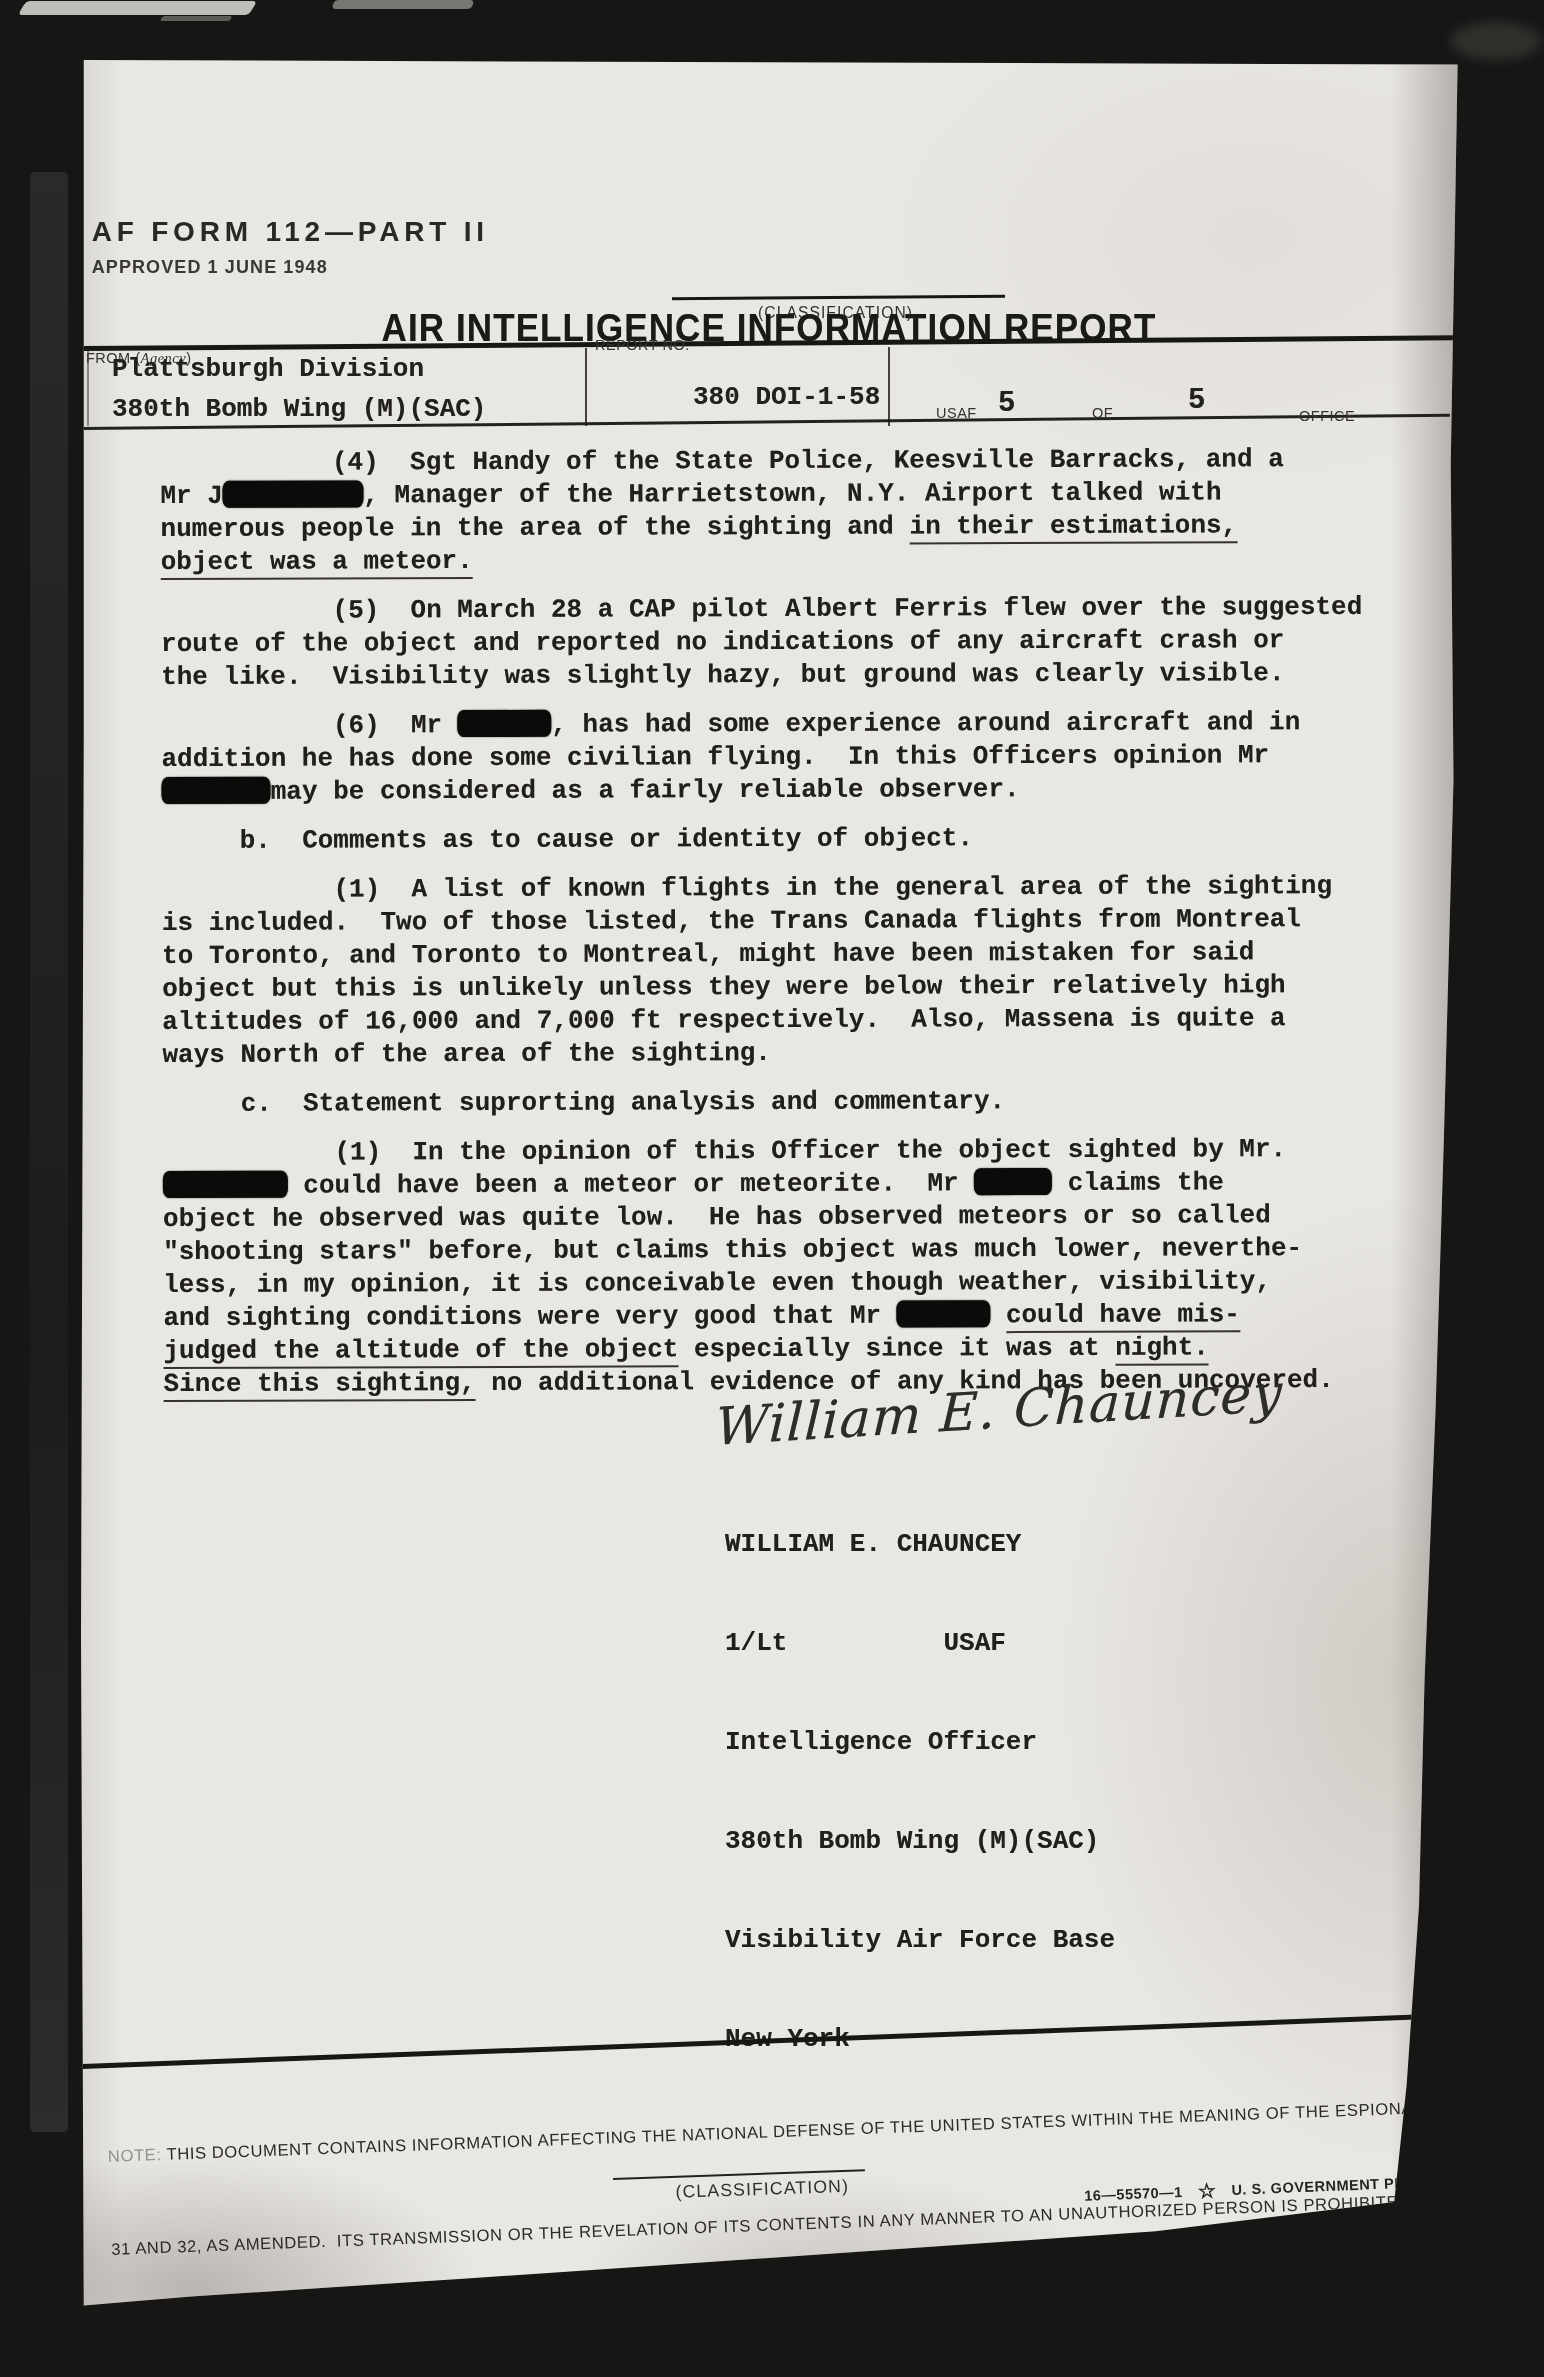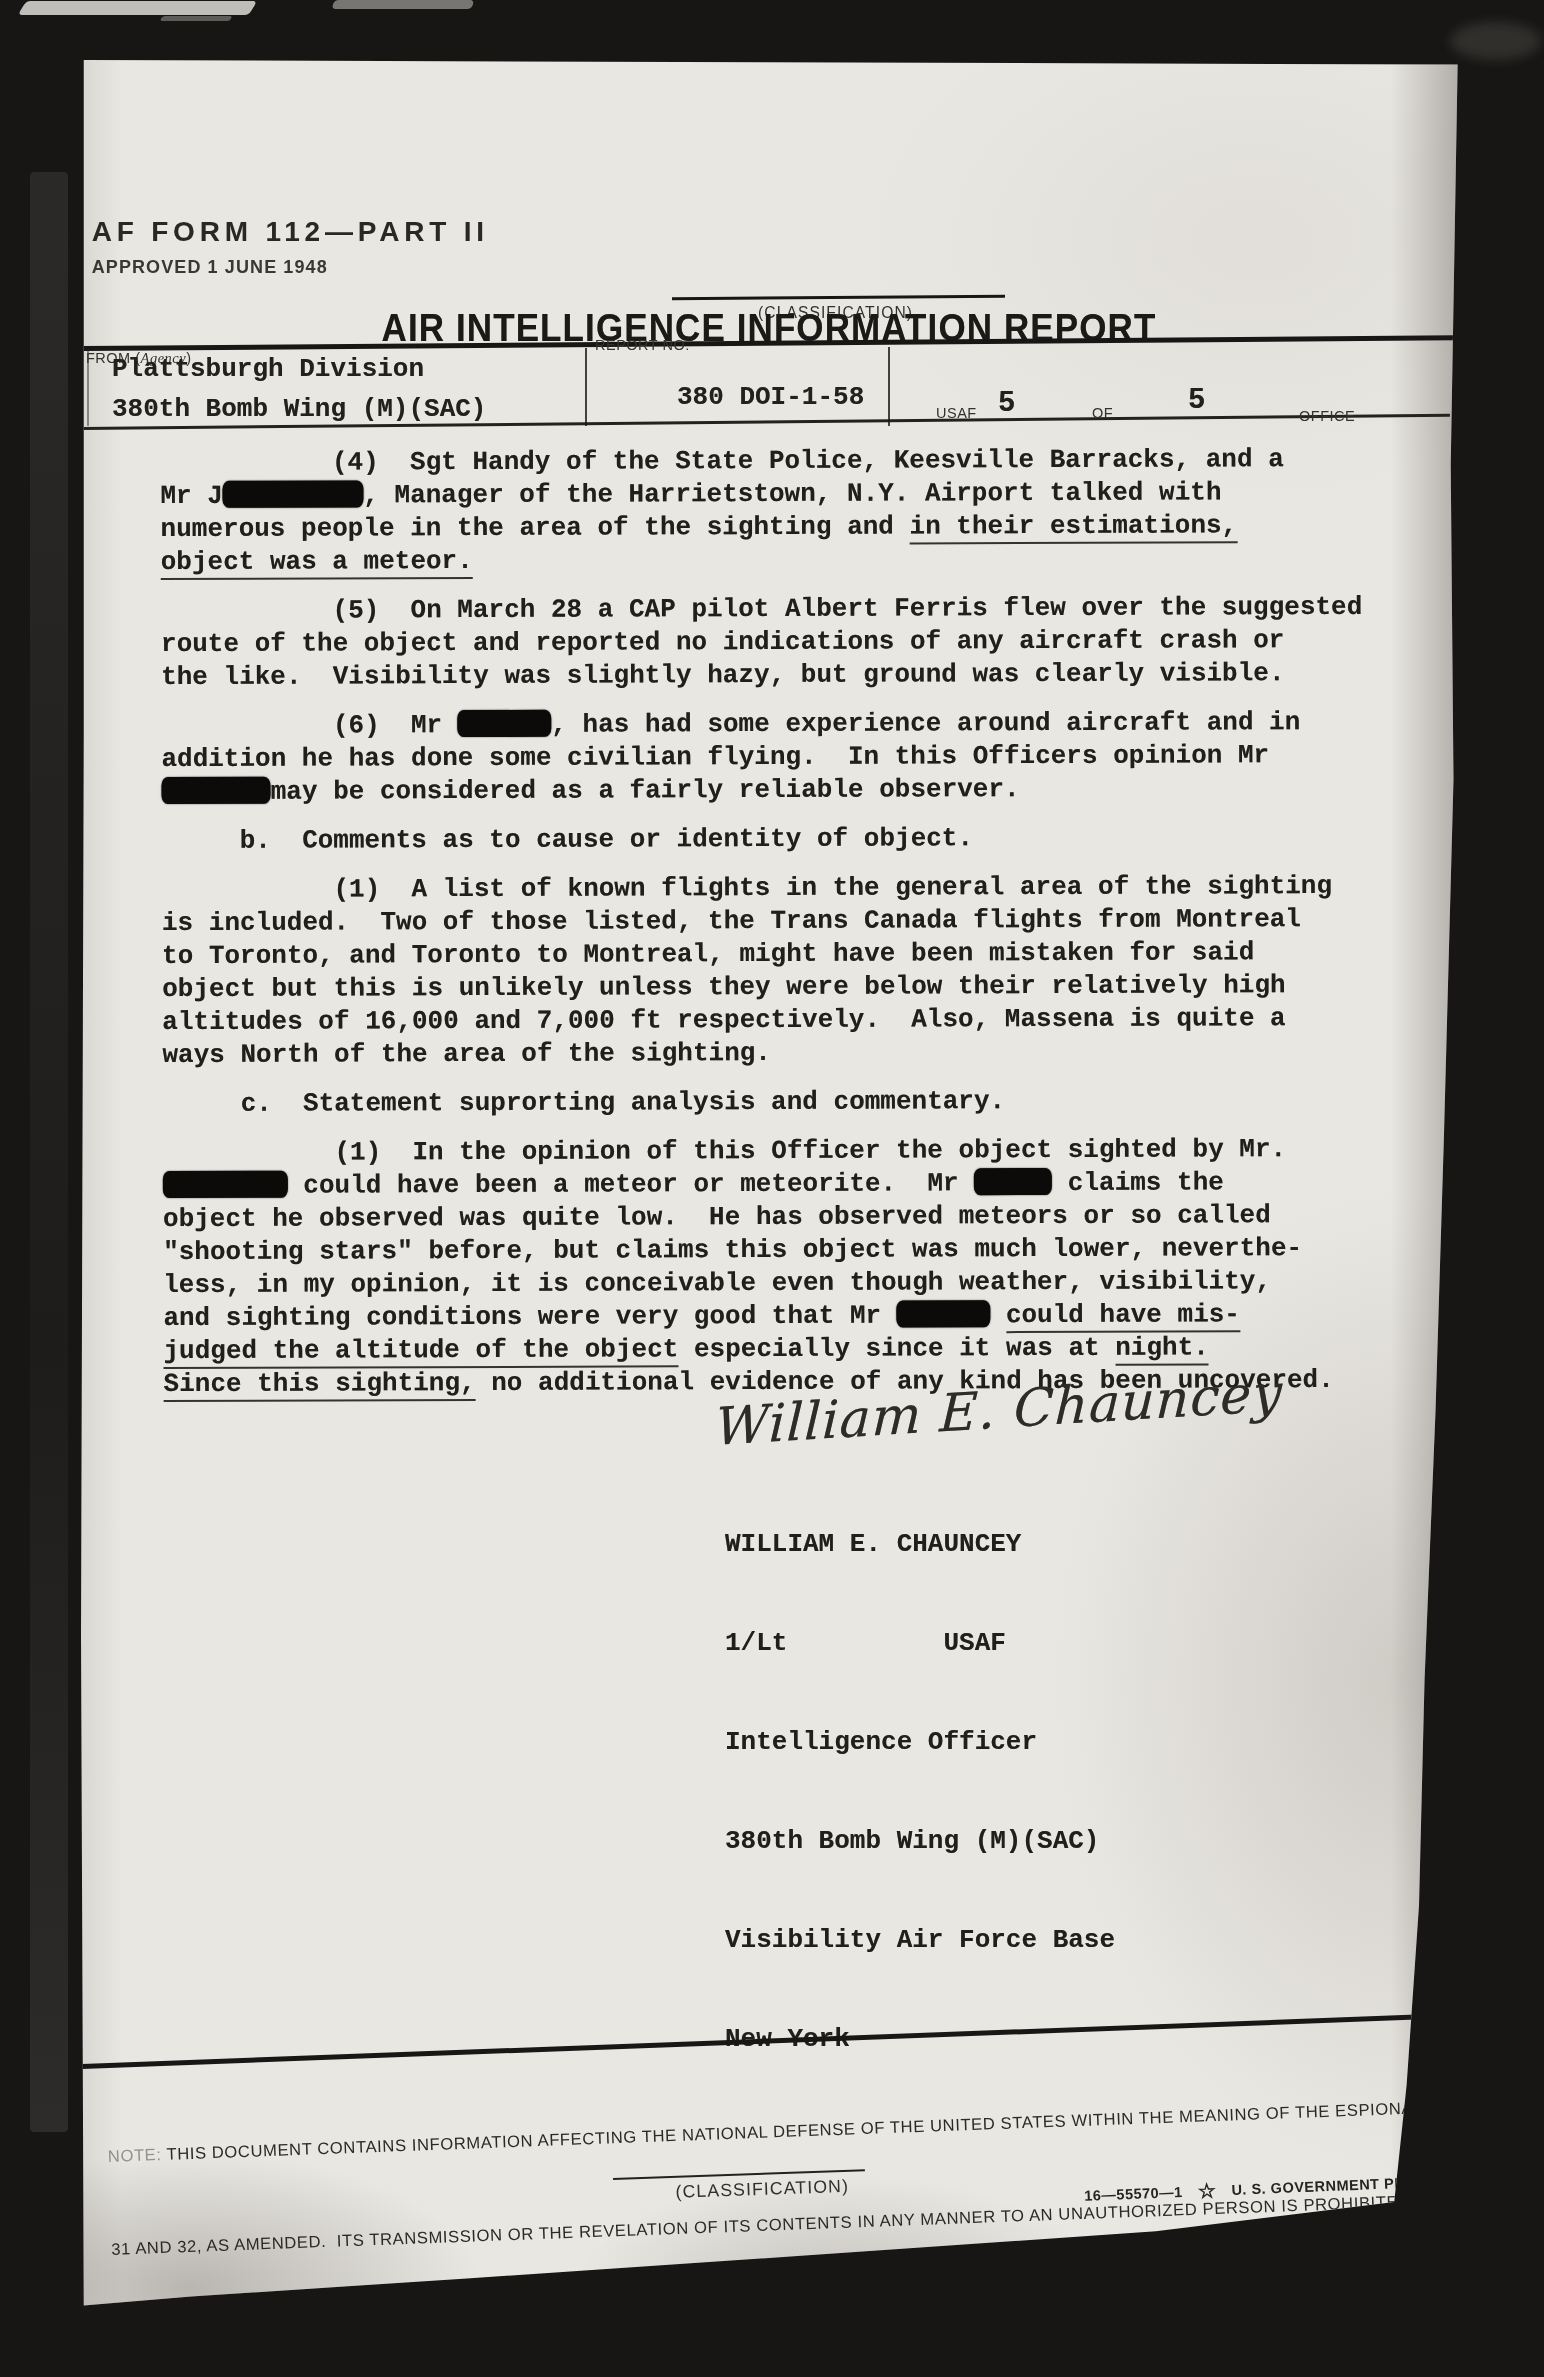--- a/index.html
+++ b/index.html
@@ -90,21 +90,21 @@
     <div class="rule" style="left:504px;top:288px;width:2.1px;height:78px;background:rgba(25,23,20,.8);"></div>
     <div class="rule" style="left:807px;top:287px;width:2.1px;height:79px;background:rgba(25,23,20,.8);"></div>
 
     <div class="formtxt boxlabel" style="left:5px;top:290px;">
       <span>FROM (</span><em>Agency</em><span>)</span>
     </div>
     <div class="typed-abs" style="left:31px;top:294px;">Plattsburgh Division</div>
     <div class="typed-abs" style="left:31px;top:334px;">380th Bomb Wing (M)(SAC)</div>
 
     <div class="formtxt boxlabel" style="left:514px;top:277px;">REPORT NO.</div>
-    <div class="typed-abs" style="left:596px;top:322px;">380 DOI-1-58</div>
+    <div class="typed-abs" style="left:612px;top:322px;">380 DOI-1-58</div>
 
     <div class="formtxt boxlabel" style="left:855px;top:345px;">USAF</div>
     <div class="typed-abs" style="left:917px;top:327px;font-size:29px;">5</div>
     <div class="formtxt boxlabel" style="left:1011px;top:345px;">OF</div>
     <div class="typed-abs" style="left:1107px;top:324px;font-size:29px;">5</div>
     <div class="formtxt boxlabel" style="left:1218px;top:348px;">OFFICE</div>
 
     <div id="body-text" class="typed" style="left:81px;top:385px;">
         <div class="para">
           <div class="tline"><span>           (4)  Sgt Handy of the State Police, Keesville Barracks, and a</span></div>

